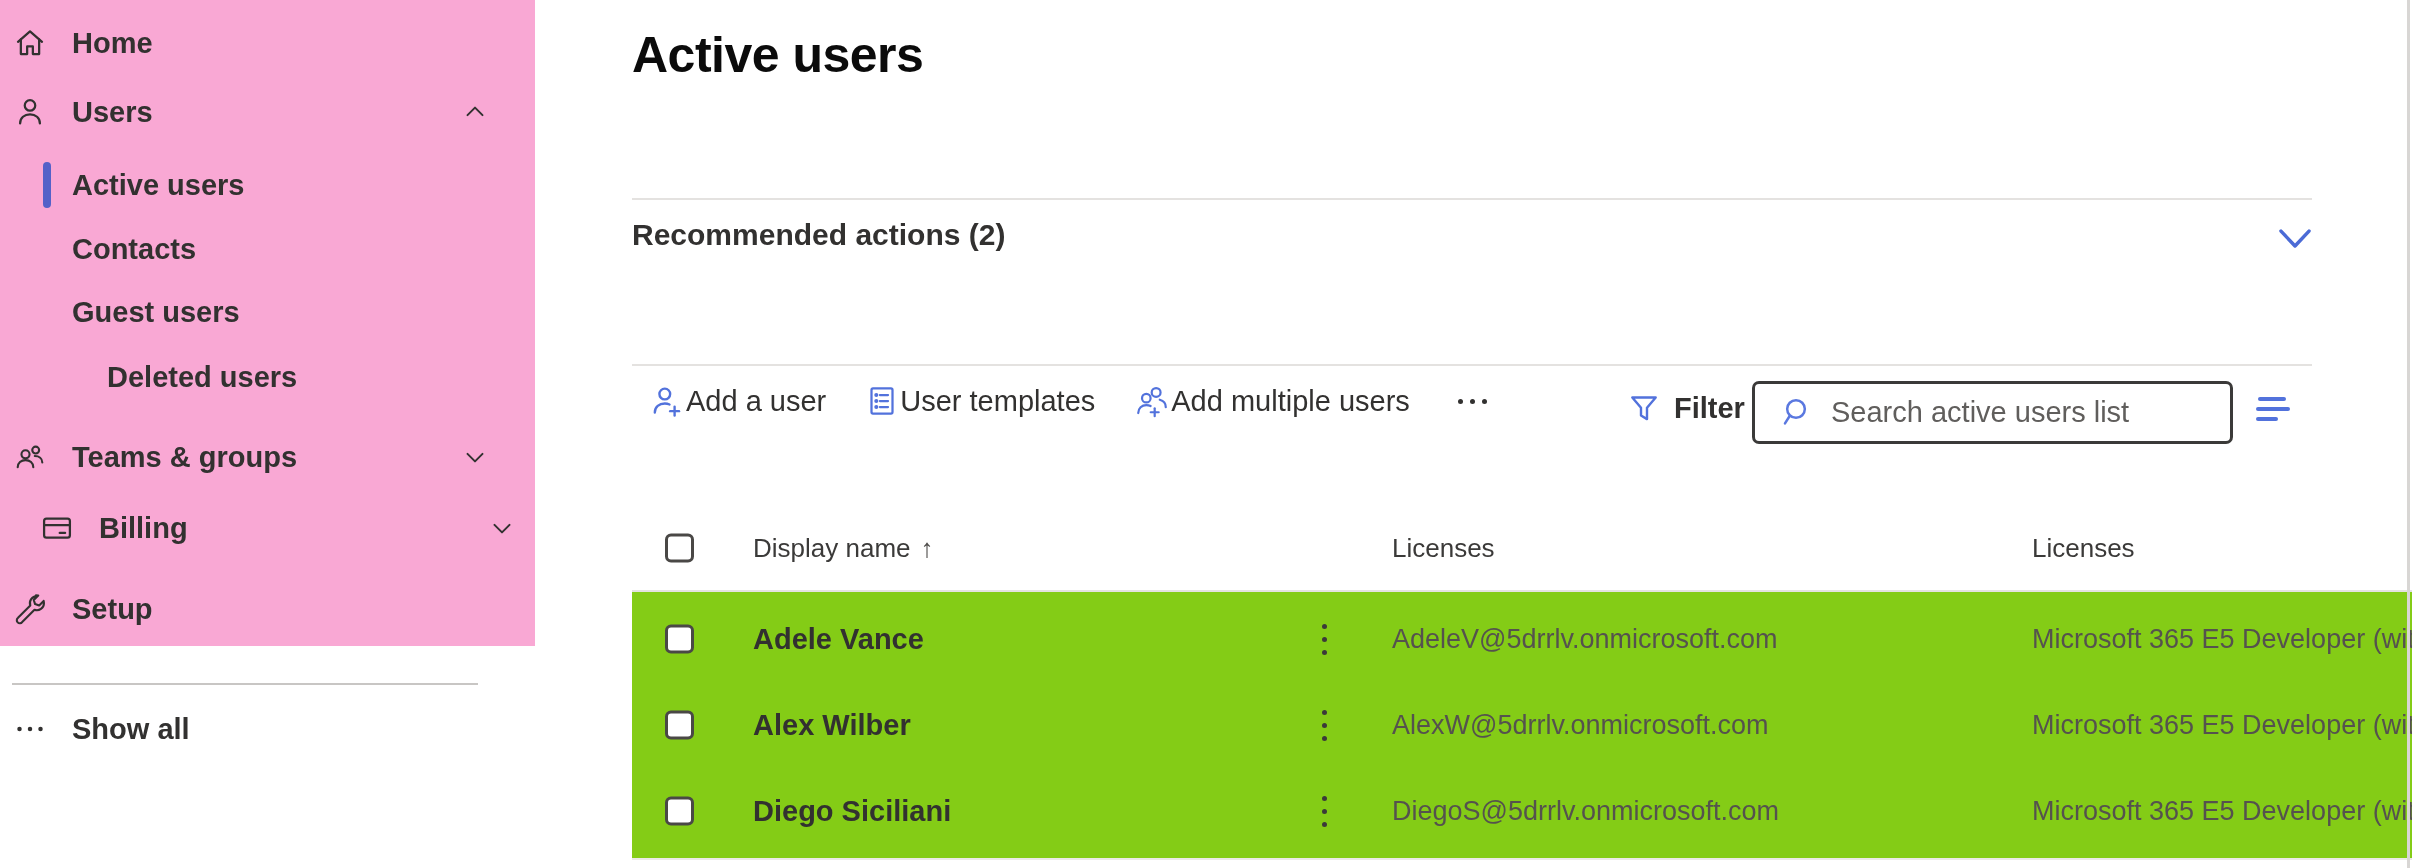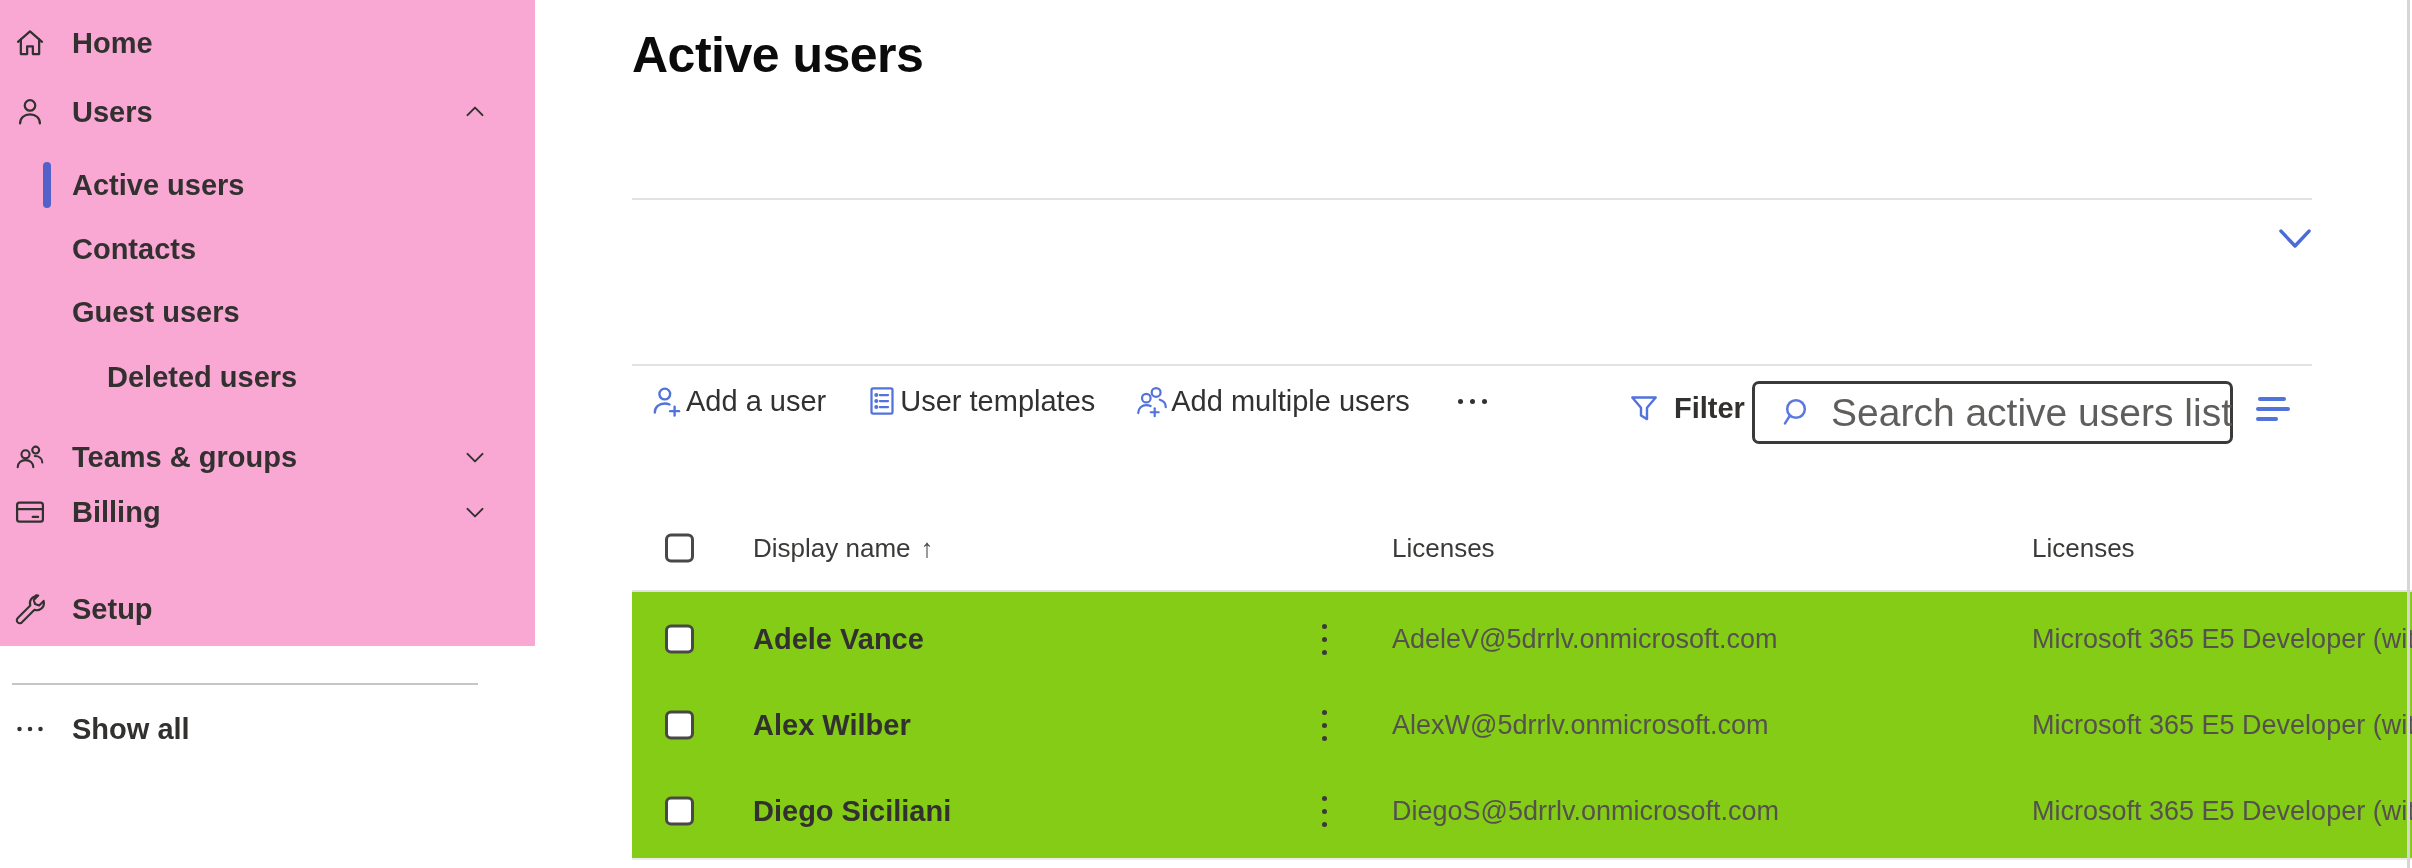--- a/index.html
+++ b/index.html
@@ -25,21 +25,21 @@
   .toolbar { position:absolute; left:648px; top:372px; height:58px; display:flex; align-items:center; gap:38px; }
   .tb-btn { display:flex; align-items:center; cursor:pointer; }
   .tb-btn .tb-label { font-size:29px; color:#323130; white-space:nowrap; }
   .tb-more { display:flex; align-items:center; gap:7px; padding:0 10px; cursor:pointer; height:40px; }
   .tb-more i { width:5px; height:5px; border-radius:50%; background:#323130; }
 
   .filter-btn { position:absolute; left:1626px; top:378px; height:60px; display:flex; align-items:center; gap:12px; cursor:pointer; }
   .filter-btn .tb-label { font-size:29px; font-weight:600; color:#323130; }
 
   .searchbox { position:absolute; left:1752px; top:381px; width:481px; height:63px; border:3px solid #3b3a39; border-radius:7px; background:#fff; display:flex; align-items:center; padding:0 16px 0 20px; }
-  .searchbox input { border:none; outline:none; flex:1; font-size:39px; color:#323130; font-family:"Liberation Sans", sans-serif; background:transparent; margin-left:16px; }
+  .searchbox input { border:none; outline:none; flex:1; font-size:29px; color:#323130; font-family:"Liberation Sans", sans-serif; background:transparent; margin-left:16px; }
   .searchbox input::placeholder { color:#605e5c; opacity:1; }
 
   .sortlines { position:absolute; left:2254px; top:394px; width:40px; height:34px; cursor:pointer; }
   .sortlines span { position:absolute; height:4px; border-radius:2px; background:#5272dc; left:2px; }
   .sortlines .l1 { top:3px;  width:28px; left:4px; }
   .sortlines .l2 { top:13px; width:34px; }
   .sortlines .l3 { top:23px; width:22px; }
 
   
   .thead { position:absolute; left:632px; top:506px; width:1780px; height:86px; border-bottom:2px solid #e4e2e0; }
@@ -116,21 +116,21 @@
         </svg>
       </span>
       <span class="label">Teams &amp; groups</span>
       <span class="chevron-box">
         <svg width="30" height="30" viewBox="0 0 24 24" fill="none" stroke="#323130" stroke-width="1.6" stroke-linecap="round" stroke-linejoin="round">
           <path d="M6 9.5 L12 15.5 L18 9.5"></path>
         </svg>
       </span>
     </div>
 
-    <div class="nav-item" style="top:480px;">
+    <div class="nav-item" style="top:496px;margin-left:27px;">
       <span class="icon-box">
         <svg width="36" height="36" viewBox="0 0 24 24" fill="none" stroke="#323130" stroke-width="1.5" stroke-linecap="round" stroke-linejoin="round">
           <rect x="3.4" y="5.8" width="17.2" height="12.6" rx="1.6"></rect>
           <line x1="3.4" y1="10" x2="20.6" y2="10"></line>
           <line x1="13.8" y1="15.3" x2="17.4" y2="15.3"></line>
         </svg>
       </span>
       <span class="label">Billing</span>
       <span class="chevron-box">
         <svg width="30" height="30" viewBox="0 0 24 24" fill="none" stroke="#323130" stroke-width="1.6" stroke-linecap="round" stroke-linejoin="round">
@@ -159,20 +159,21 @@
         </svg>
       </span>
       <span class="label">Show all</span>
     </div>
   </nav>
 
   <h1 class="page-title">Active users</h1>
 
   <div class="hdivider" style="top:198px;"></div>
 
+  <div class="rec-header">Recommended actions (2)</div>
   <div class="rec-chevron">
     <svg width="42" height="32" viewBox="0 0 24 16" fill="none" stroke="#4b6bd6" stroke-width="2" stroke-linecap="round" stroke-linejoin="round">
       <path d="M4 3.5 L12 12 L20 3.5"></path>
     </svg>
   </div>
 
   <div class="hdivider" style="top:364px;"></div>
 
   <div class="toolbar">
     <div class="tb-btn">

